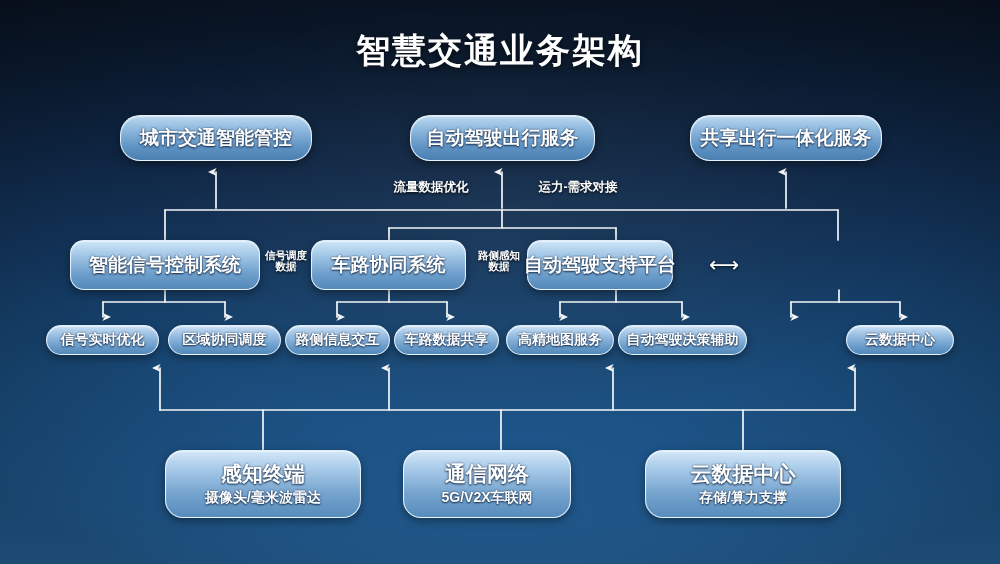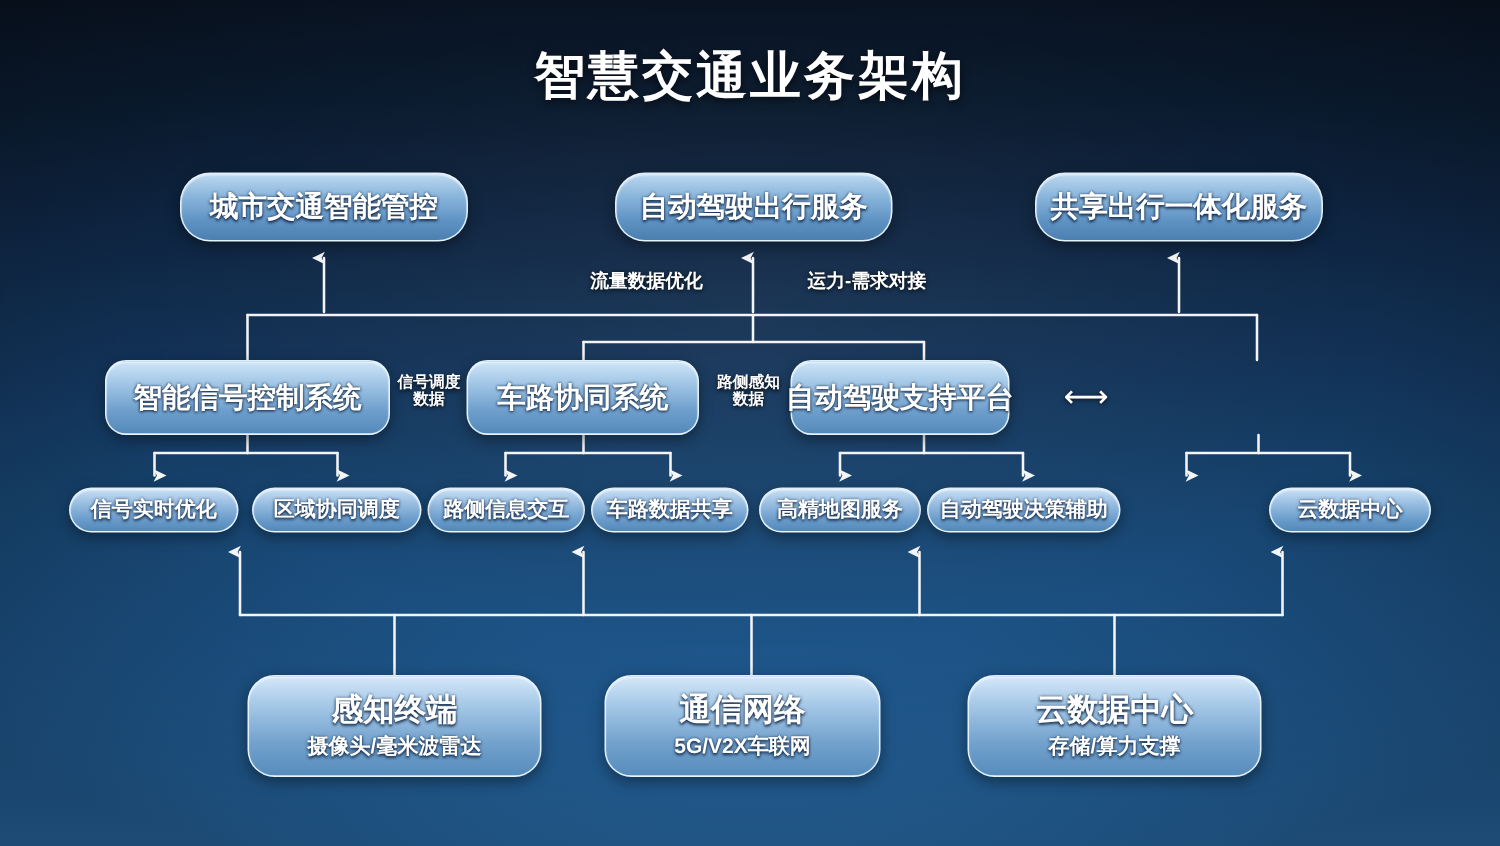--- a/index.html
+++ b/index.html
@@ -251,21 +251,21 @@
     <span>自动驾驶决策辅助</span>
   </div>
   <div class="node tier3" style="left:846px; top:325px; width:108px;">
     <span>云数据中心</span>
   </div>
 
   <div class="node tier4" style="left:165px; top:450px; width:196px;">
     <span class="nm">感知终端</span>
     <span class="sub">摄像头/毫米波雷达</span>
   </div>
-  <div class="node tier4" style="left:403px; top:450px; width:184px;">
+  <div class="node tier4" style="left:403px; top:450px; width:168px;">
     <span class="nm">通信网络</span>
     <span class="sub">5G/V2X车联网</span>
   </div>
   <div class="node tier4" style="left:645px; top:450px; width:196px;">
     <span class="nm">云数据中心</span>
     <span class="sub">存储/算力支撑</span>
   </div>
 
   <div class="edge-label" style="left:385px; top:181px; width:92px;">流量数据优化</div>
   <div class="edge-label" style="left:528px; top:181px; width:100px;">运力-需求对接</div>

